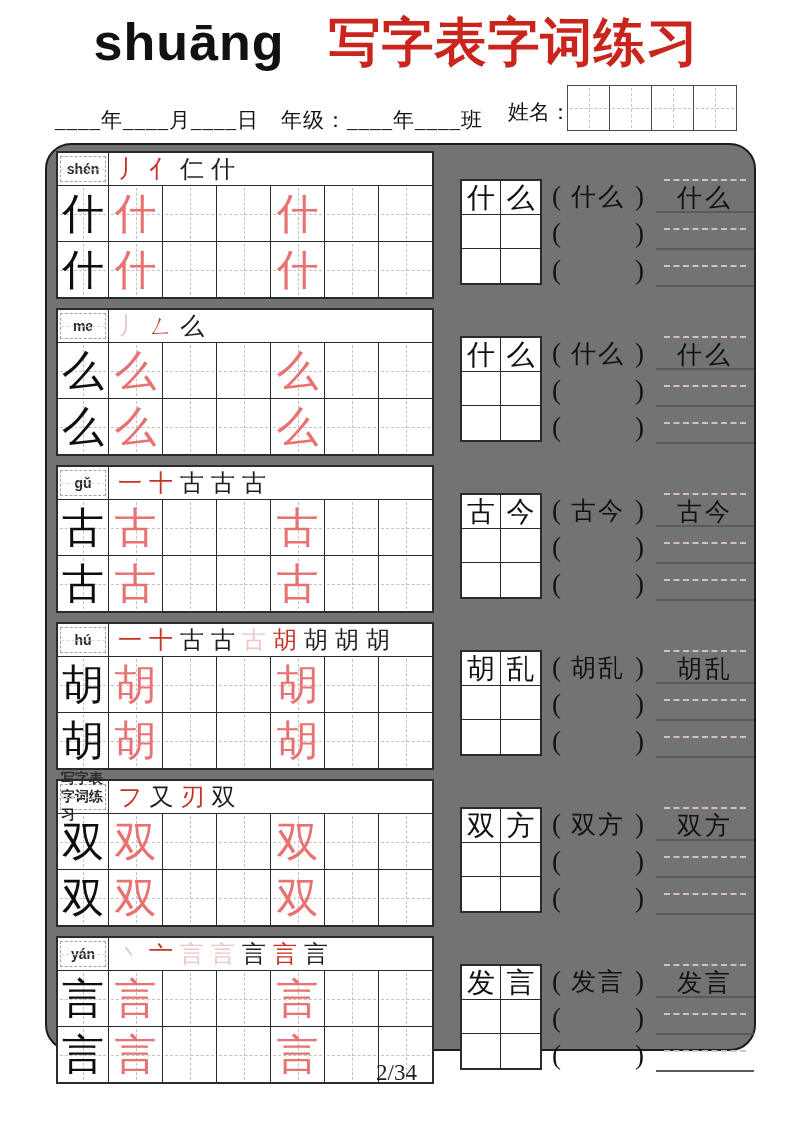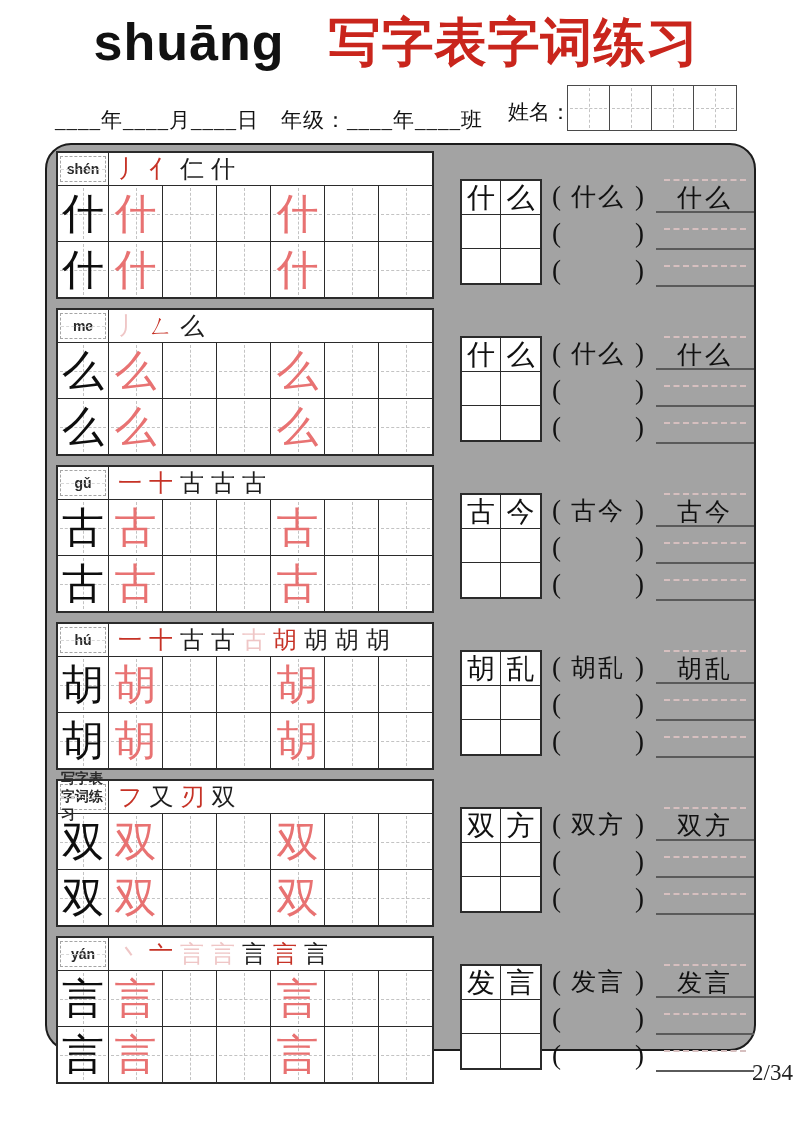--- a/index.html
+++ b/index.html
@@ -23,21 +23,21 @@
     border:1.5px solid #4a4a4a;box-sizing:border-box;background:#fff;
   }
   .name-cell{position:relative;border-right:1.2px solid #4a4a4a;}
   .name-cell:last-child{border-right:none;}
   .guides::before{content:'';position:absolute;left:2px;right:2px;top:50%;border-top:1px dashed #c3c3c3;}
   .guides::after{content:'';position:absolute;top:2px;bottom:2px;left:50%;border-left:1px dashed #c3c3c3;}
   
   .sheet{
     position:absolute;top:143px;left:45px;width:711px;height:908px;
     border:2.5px solid #1c1c1c;border-radius:26px;box-sizing:border-box;
-    padding:6px 0 0 9px;background:#a3a3a3;
+    padding:6px 0 0 9px;background:#737373;
   }
   .section-row{display:flex;align-items:flex-start;margin-bottom:9px;}
   
   .ptable{
     width:381px;border:2px solid #2b2b2b;box-sizing:border-box;
     display:flex;flex-direction:column;background:#fff;
   }
   .header-row{height:32px;display:flex;border-bottom:1.5px solid #2b2b2b;}
   .pinyin-cell{
     flex:0 0 50px;border-right:1.5px solid #2b2b2b;
@@ -90,21 +90,21 @@
     width:98px;position:relative;border-bottom:2px solid #5a5a5a;
     display:flex;align-items:flex-end;justify-content:center;
     font-size:25px;line-height:1.05;letter-spacing:3px;
   }
   .wline::before{content:'';position:absolute;left:8px;right:8px;border-top:2px dashed #d6bfbf;}
   .wrow:nth-child(1) .wline::before{top:0px;}
   .wrow:nth-child(2) .wline::before{top:12px;}
   .wrow:nth-child(3) .wline::before{top:12px;}
   
   .footer{
-    position:absolute;top:1060px;left:0;width:100%;text-align:right;
+    position:absolute;top:1060px;left:0;width:100%;text-align:center;
     font-size:23px;font-family:"Liberation Serif",serif;color:#222;
   }
 </style>
 </head>
 <body>
 
 <div class="title">
   <span>shuāng</span><span class="t-red">写字表字词练习</span>
 </div>
 

